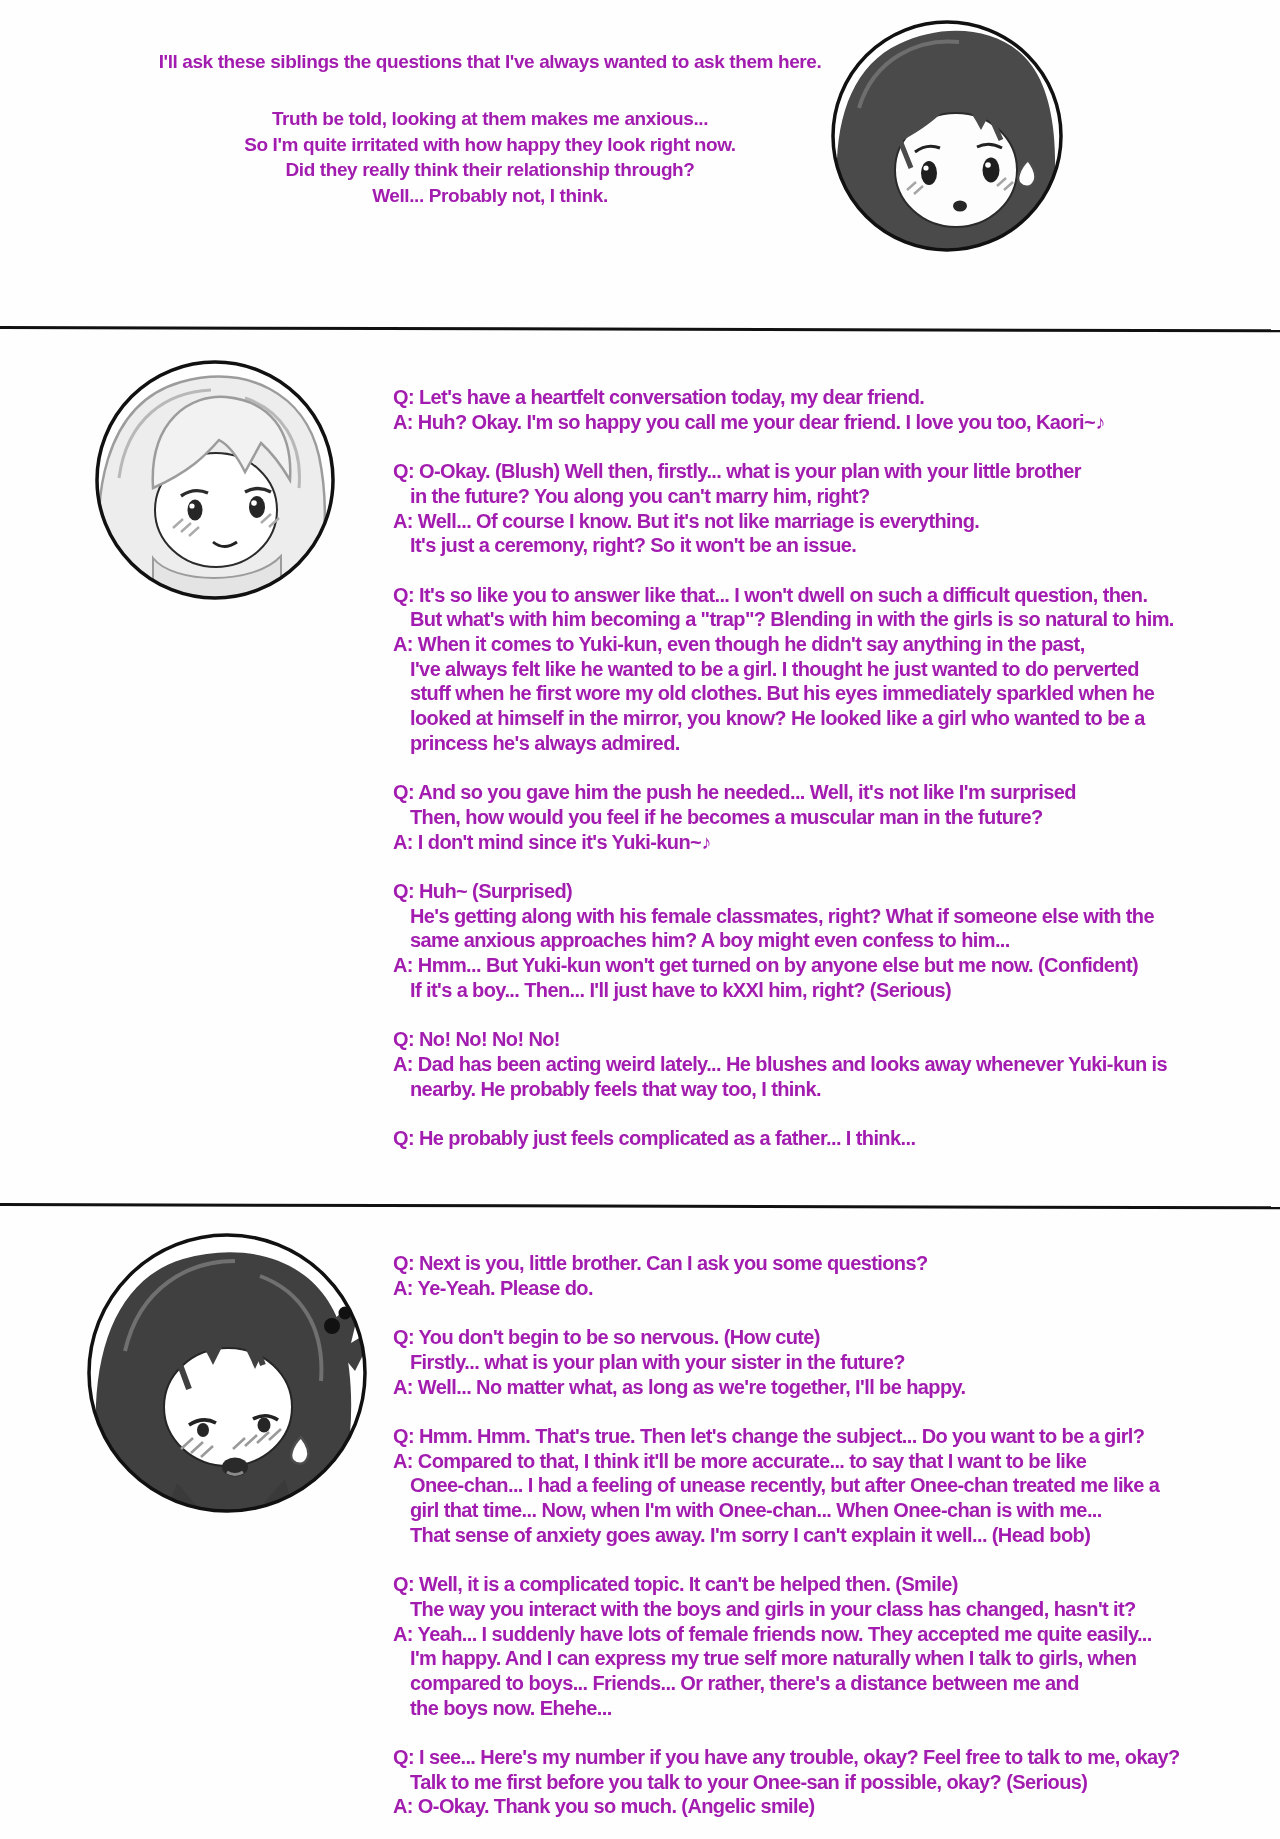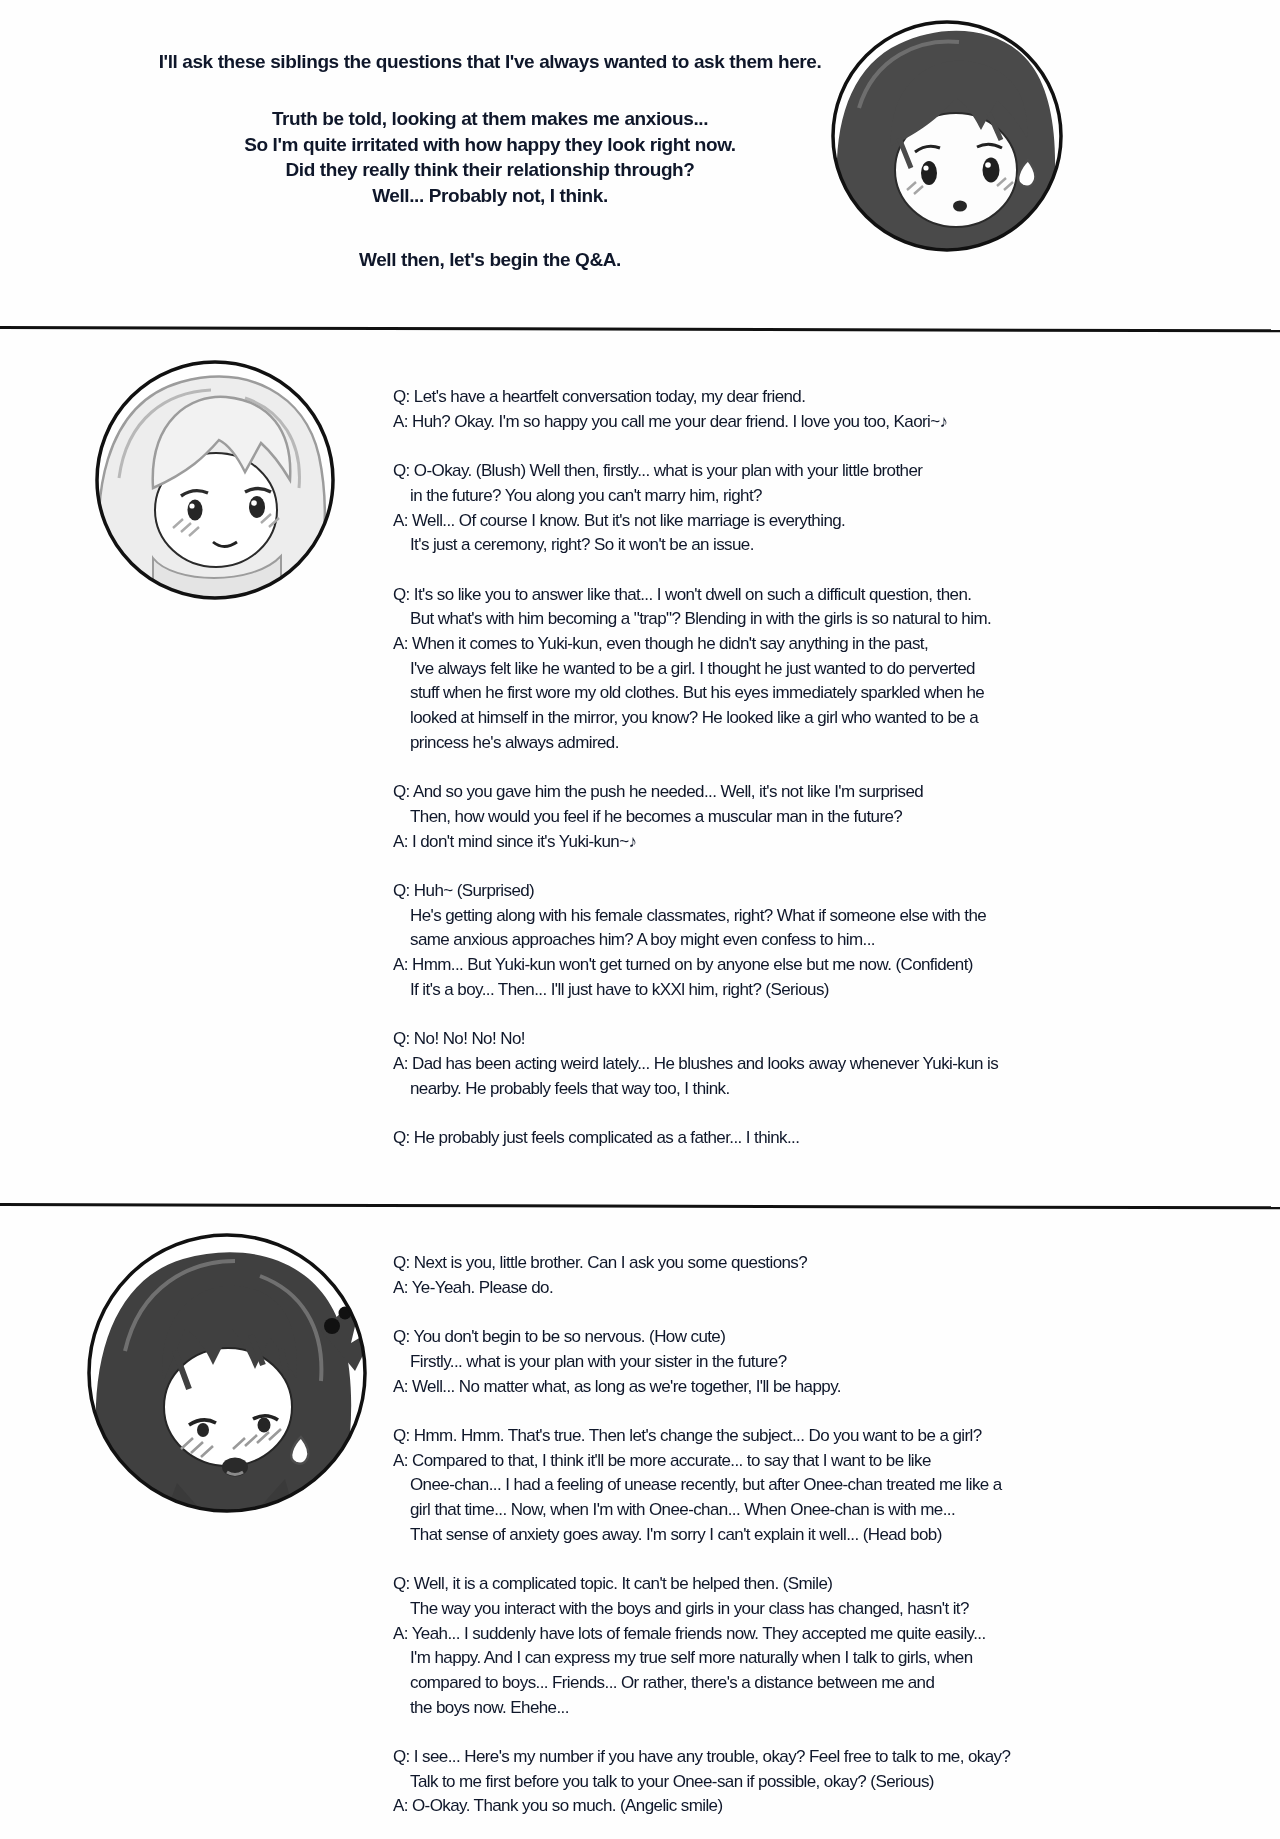--- a/index.html
+++ b/index.html
@@ -1,21 +1,21 @@
 <!DOCTYPE html>
 <html><head>
 <meta charset="utf-8">
 <style>
   html,body{margin:0;padding:0;background:#e8e8e8;}
   .page{
     position:relative;
     width:1280px;height:1839px;
     margin:0 auto;
     background:#fefefe;
-    color:#0f172a;
+    color:#a21caf;
     font-family:"Liberation Sans", sans-serif;
     overflow:hidden;
   }
   
   .intro-line1,.intro-para,.intro-closing{
     position:absolute;left:125px;width:730px;
     text-align:center;
     font-size:19px;line-height:25.5px;letter-spacing:-0.4px;
     font-weight:bold;
     white-space:nowrap;
@@ -33,42 +33,41 @@
   .divider-2{top:1203px;}
   
   .portrait{position:absolute;}
   .portrait svg{display:block;}
   .portrait-interviewer{left:829px;top:18px;}
   .portrait-sister{left:93px;top:358px;}
   .portrait-brother{left:85px;top:1231px;}
   
   .qa-col{
     position:absolute;left:393px;width:660px;
-    font-size:17px;line-height:24.7px;letter-spacing:-0.6px;
-    font-weight:normal;
+    font-size:20px;line-height:24.7px;letter-spacing:-0.6px;
+    font-weight:bold;
   }
   .qa-col-sister{top:385px;}
   .qa-col-brother{top:1251px;}
   .line{min-height:24.7px;white-space:nowrap;}
   .line.indent{padding-left:17px;}
   .intro-para .line{min-height:25.5px;padding-left:0;}
 </style>
 </head>
 <body>
 
 <div class="page">
 
   <div class="intro-line1">I'll ask these siblings the questions that I've always wanted to ask them here.</div>
   <div class="intro-para">
       <div class="line indent">Truth be told, looking at them makes me anxious...</div>
       <div class="line indent">So I'm quite irritated with how happy they look right now.</div>
       <div class="line indent">Did they really think their relationship through?</div>
       <div class="line indent">Well... Probably not, I think.</div>
     </div>
-  <div class="intro-closing">Well then, let's begin the Q&amp;A.</div>
 
   <div class="portrait portrait-interviewer">
     <svg width="236" height="236" viewBox="0 0 236 236">
       <defs>
           <clipPath id="clipA">
             <circle cx="118" cy="118" r="114"></circle>
           </clipPath>
         </defs>
       <circle cx="118" cy="118" r="114" fill="#ffffff"></circle>
       <g clip-path="url(#clipA)">

